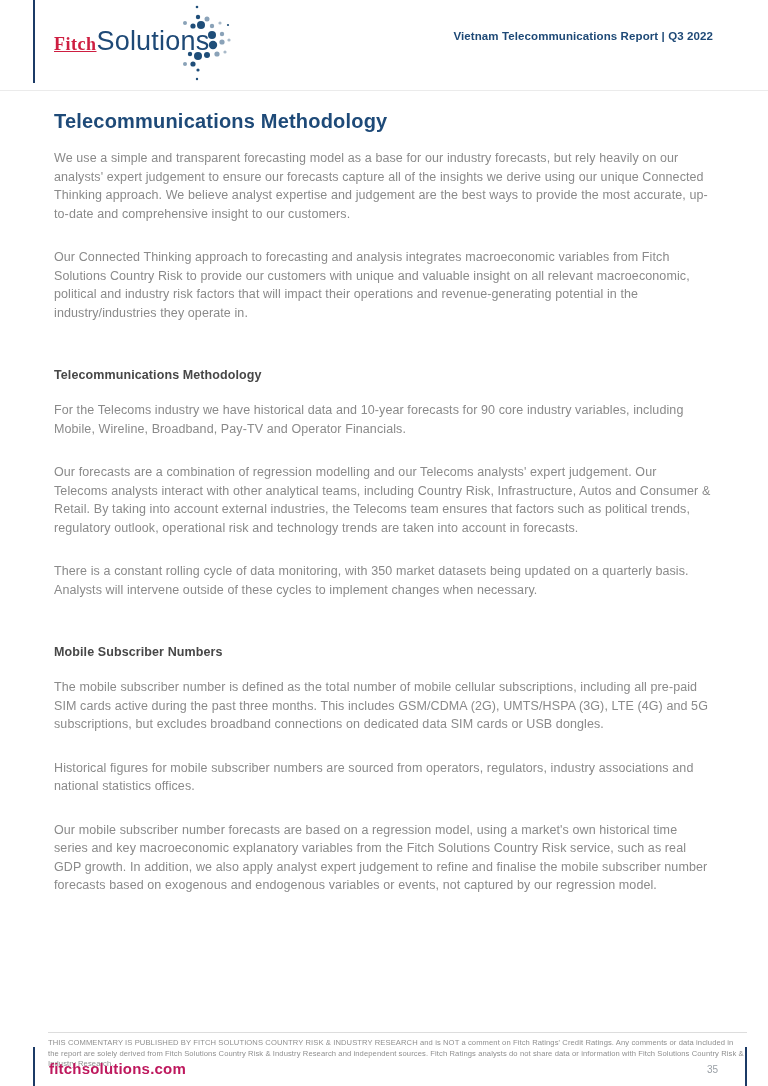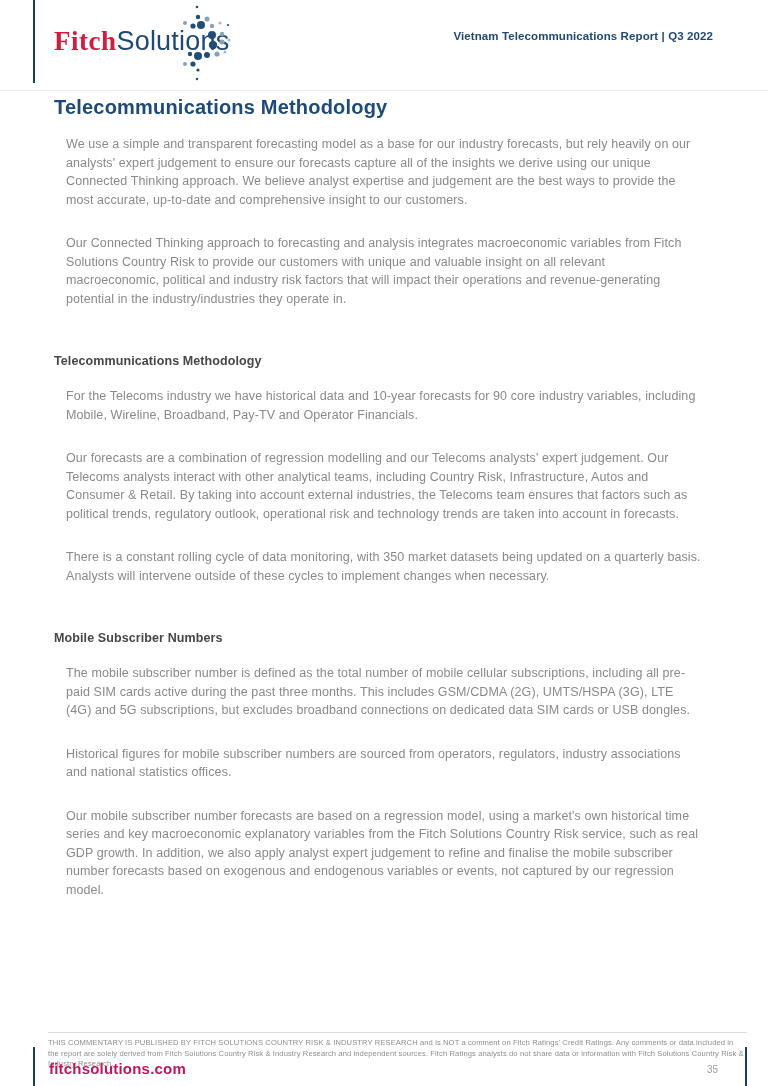--- a/index.html
+++ b/index.html
@@ -16,47 +16,47 @@
   .bar { position:absolute; width:2px; background:#1b3a66; }
   .bar.top-left { left:33px; top:0; height:83px; }
   .bar.bottom-left { left:33px; bottom:0; height:39px; }
   .bar.bottom-right { right:21px; bottom:0; height:39px; }
 
   
   .header { position:absolute; left:0; top:0; width:100%; height:90px; }
   .logo { position:absolute; left:54px; top:26px; white-space:nowrap; }
   .logo .fitch {
     font-family:"Liberation Serif","DejaVu Serif",serif;
-    font-weight:700; font-size:27px; color:#ce1e41; letter-spacing:0.5px;
+    font-weight:700; font-size:18px; color:#ce1e41; letter-spacing:0.5px;text-decoration:underline;
   }
   .logo .solutions {
     font-family:"Liberation Sans","DejaVu Sans",sans-serif;
     font-weight:400; font-size:27px; color:#1e4976; letter-spacing:0.2px;
   }
   .logo-dots { position:absolute; left:176px; top:2px; }
   .report-title {
     position:absolute; right:55px; top:30px;
     font-size:11.5px; font-weight:700; color:#1e4976; letter-spacing:0.1px;
   }
   .header-rule { position:absolute; left:0; right:0; top:90px; border-top:1px solid #ebebeb; }
 
   
-  .main { position:absolute; left:54px; top:74px; width:659px; }
+  .main { position:absolute; left:54px; top:88px; width:659px; }
   h1.page-title {
     margin:22px 0 16px;
     font-size:20px; font-weight:800; color:#1e4a78; letter-spacing:0.2px;
   }
   .section-heading {
     font-size:12.5px; font-weight:700; color:#474747;
     margin:28px 0 19px; letter-spacing:0.1px;
   }
   .section-heading.spaced { margin-top:46px; }
   p.body {
     font-size:12.5px; color:#8a8a8a; line-height:18.5px;
-    margin:0 12px 25px; letter-spacing:0.1px;
+    margin:0 0 25px; letter-spacing:0.1px;
   }
 
   
   .footer { position:absolute; left:0; bottom:0; width:100%; height:54px; }
   .footer-rule { position:absolute; left:48px; right:21px; top:0; border-top:1px solid #dddddd; }
   .disclaimer {
     position:absolute; left:48px; right:22px; top:6px;
     font-size:7.6px; color:#8f8f8f; line-height:10.5px; letter-spacing:0.1px;
   }
   .site {

